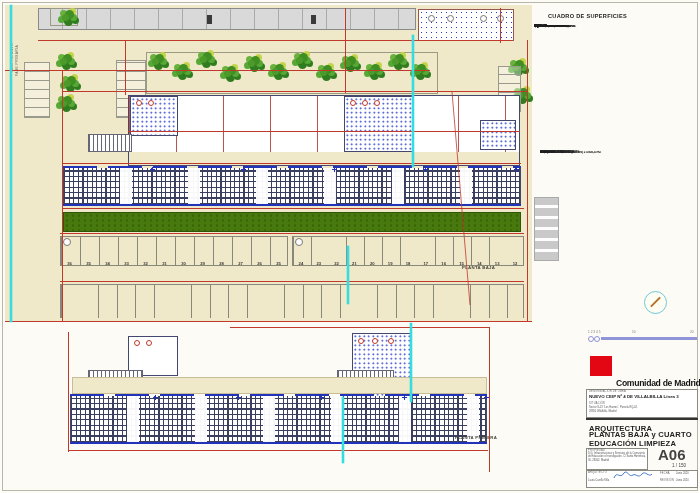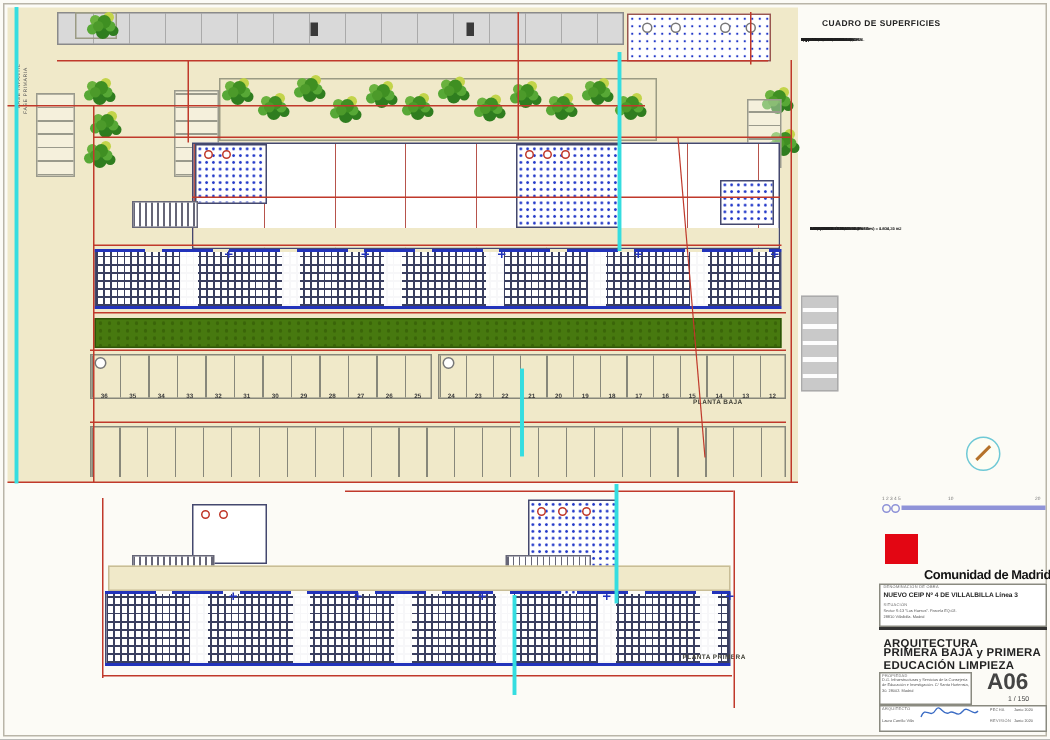--- a/index.html
+++ b/index.html
@@ -505,21 +505,21 @@
 
   <div class="tb" style="left:586px;top:389px;width:112px;height:29px;"></div>
   <div class="tinylab" style="left:589px;top:390px;">DENOMINACIÓN DE OBRA</div>
   <div class="obra" style="left:589px;top:394px;width:108px;">NUEVO CEIP Nº 4 DE VILLALBILLA Línea 3</div>
   <div class="tinylab" style="left:589px;top:402px;">SITUACIÓN</div>
   <div class="addr" style="left:589px;top:406px;">Sector S-13 "Los Hueros". Parcela EQ-02.</div>
   <div class="addr" style="left:589px;top:410px;">28810 Villalbilla. Madrid</div>
   <div style="left:586px;top:418px;width:112px;height:1.6px;background:#333;"></div>
 
   <div class="bigtitle" style="left:589px;top:424px;">ARQUITECTURA</div>
-  <div class="bigtitle" style="left:589px;top:430px;">PRIMERA BAJA y PRIMERA</div>
+  <div class="bigtitle" style="left:589px;top:430px;">PLANTAS BAJA y CUARTO</div>
   <div class="bigtitle" style="left:589px;top:439px;">EDUCACIÓN LIMPIEZA</div>
 
   <div class="tb" style="left:586px;top:448px;width:62px;height:22px;"></div>
   <div class="tinylab" style="left:588px;top:449px;">PROPIEDAD</div>
   <div class="propi" style="left:588px;top:452px;width:58px;">D.G. Infraestructuras y Servicios de la Consejería de Educación e Investigación. C/ Santa Hortensia, 30. 28002. Madrid</div>
   <div class="code" style="left:658px;top:446px;">A06</div>
   <div class="scale" style="left:672px;top:463px;">1 / 150</div>
 
   <div class="tb" style="left:586px;top:470px;width:112px;height:18px;"></div>
   <div class="tinylab" style="left:588px;top:471px;">ARQUITECTO</div>

